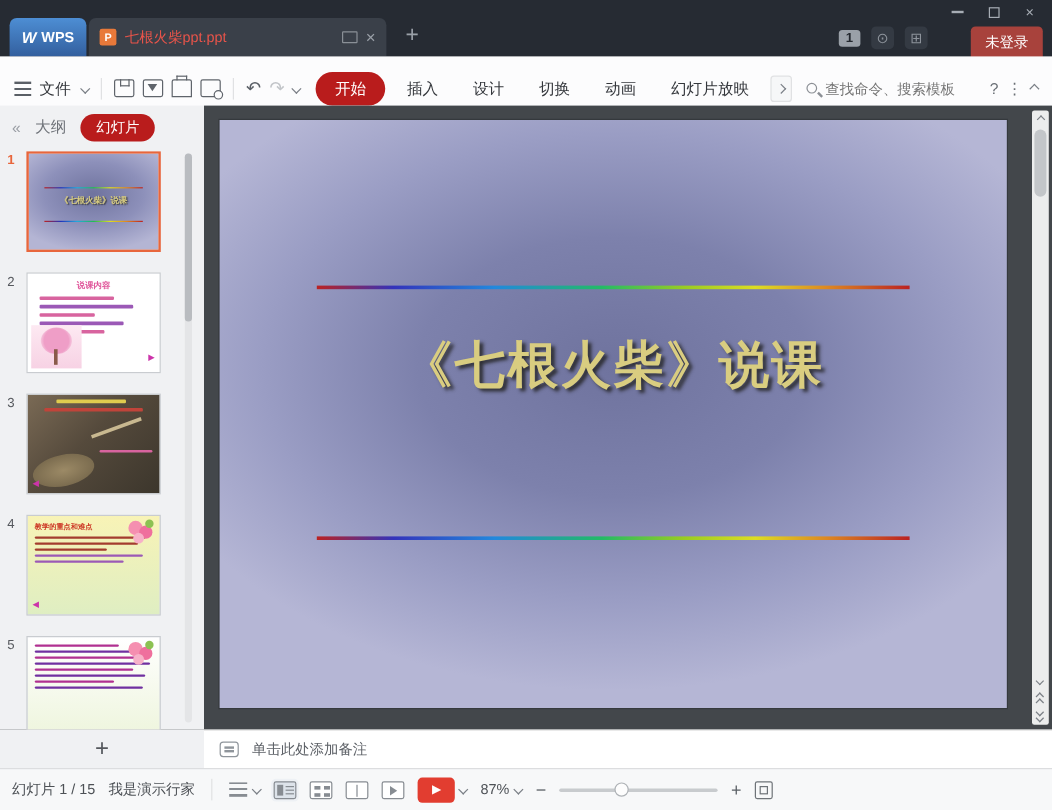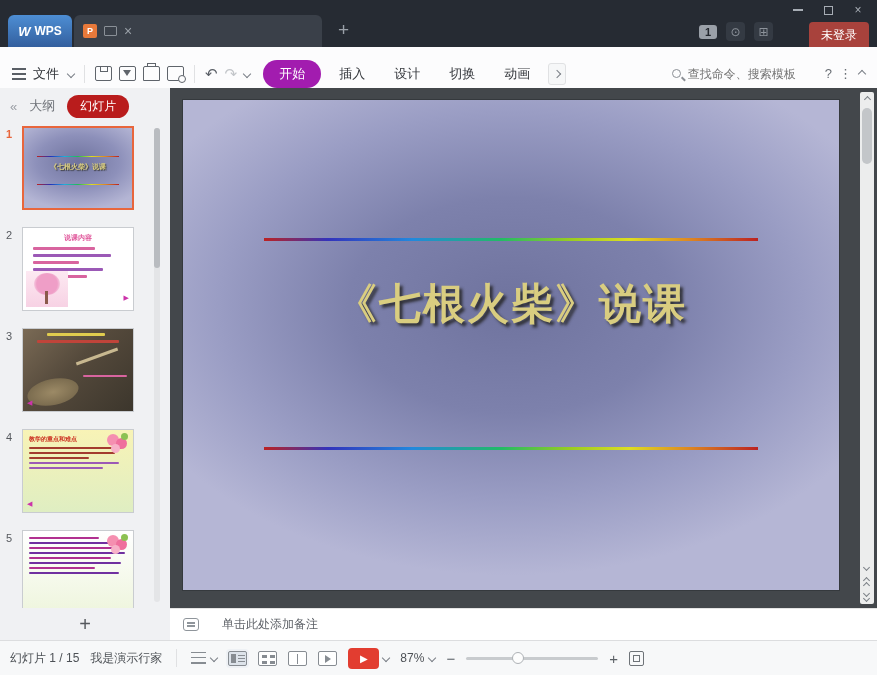--- a/index.html
+++ b/index.html
@@ -34,21 +34,21 @@
   .chev.right { transform:rotate(-45deg); }
   .vsep { width:1px; height:18px; background:#e0e1e3; margin:0 3px; }
   .qico { width:17px; height:15px; border:1.6px solid #5f646b; border-radius:2px; position:relative; }
   .qico.save::after { content:""; position:absolute; top:-1px; left:4px; width:6px; height:5px; border:1.6px solid #5f646b; border-top:none; }
   .qico.output::after { content:""; position:absolute; top:3px; left:3px; width:0; height:0; border:4px solid transparent; border-top:6px solid #5f646b; }
   .qico.print { border-radius:2px 2px 0 0; }
   .qico.print::after { content:""; position:absolute; top:-4px; left:3px; width:7px; height:3px; border:1.4px solid #5f646b; border-bottom:none; }
   .qico.preview::after { content:""; position:absolute; right:-3px; bottom:-3px; width:6px; height:6px; border:1.6px solid #5f646b; border-radius:50%; background:#fcfcfd; }
   .glyph { font-size:15px; color:#5a5f66; line-height:1; }
   .glyph.dim { color:#c2c5c9; }
-  .home-pill { background:#a21caf; color:#fff; border-radius:15px; padding:5px 16px; font-size:13px; margin-left:6px; }
+  .home-pill { background:#b91c1c; color:#fff; border-radius:15px; padding:5px 16px; font-size:13px; margin-left:6px; }
   .rtab { font-size:13px; color:#34373c; padding:5px 11px; }
   .more-tabs { width:18px; height:22px; border:1px solid #e0e1e3; border-radius:3px; background:#f6f7f8; display:flex; align-items:center; justify-content:center; }
   .search { margin-left:auto; display:flex; align-items:center; gap:7px; }
   .mag { width:9px; height:9px; border:1.7px solid #8b8f95; border-radius:50%; position:relative; }
   .mag::after { content:""; position:absolute; left:8px; top:8px; width:5px; height:1.7px; background:#8b8f95; transform:rotate(45deg); }
   .search input { border:none; outline:none; background:transparent; font-size:12px; color:#55595f; width:130px; font-family:"Liberation Sans",sans-serif; }
   .help-q { color:#6a6f75; font-size:13px; }
   .dots { color:#6a6f75; font-size:13px; }
 
   
@@ -101,21 +101,21 @@
   .slide-title { position:absolute; top:176px; width:100%; text-align:center; color:#d9cd80; font-size:42px; font-weight:bold; letter-spacing:2px; text-shadow:3px 3px 3px rgba(35,35,35,0.85); font-family:"Liberation Serif","DejaVu Serif",serif; }
   .vscroll { position:absolute; right:3px; top:4px; width:14px; bottom:4px; background:#eceded; border-radius:2px; }
   .vs-arrow { position:absolute; left:0; width:14px; height:14px; display:flex; align-items:center; justify-content:center; }
   .vs-arrow .chev { border-color:#7c8187; width:5px; height:5px; }
   .vthumb { position:absolute; left:2px; top:16px; width:10px; height:56px; background:#c3c6c9; border-radius:5px; }
   .vs-bottom { position:absolute; bottom:0; left:0; width:14px; }
   .dchev { position:relative; height:14px; }
   .dchev .chev { position:absolute; left:4px; width:5px; height:5px; border-color:#7c8187; }
 
   
-  .notesbar { position:absolute; left:170px; right:0; bottom:35px; height:32px; background:#fff; border-top:1px solid #e4e4e4; display:flex; align-items:center; gap:23px; padding:0 13px; }
+  .notesbar { position:absolute; left:170px; right:0; bottom:35px; height:32px; background:#fff; border-top:1px solid #e4e4e4; display:flex; align-items:center; gap:11px; padding:0 13px; }
   .note-ico { width:16px; height:13px; border:1.5px solid #8f959b; border-radius:3px; position:relative; }
   .note-ico::before { content:""; position:absolute; left:3px; top:3px; width:8px; height:1.5px; background:#8f959b; box-shadow:0 3px 0 #8f959b; }
   .notes-text { color:#5d6167; font-size:12px; }
 
   
   .statusbar { position:absolute; left:0; right:0; bottom:0; height:35px; background:#f7f8f9; border-top:1px solid #dcdddf; display:flex; align-items:center; padding:0 10px; gap:11px; font-size:12px; color:#4d5156; }
   .v-ico { width:19px; height:15px; border:1px solid #878c92; border-radius:2px; position:relative; background:#fff; }
   .v-ico.pressed { background:#dde3ea; box-shadow:0 0 0 2px #eef1f5; }
   .v-ico.normal::before { content:""; position:absolute; left:2px; top:2px; width:5px; height:9px; background:#878c92; }
   .v-ico.normal::after { content:""; position:absolute; left:9px; top:3px; width:7px; height:1.5px; background:#878c92; box-shadow:0 3px 0 #878c92, 0 6px 0 #878c92; }
@@ -142,20 +142,21 @@
 
 <div class="app">
 
   <header class="titlebar">
     <div class="wps-tab">
       <span class="wps-w">W</span>
       <span>WPS</span>
     </div>
     <div class="doc-tab">
       <span class="doc-ico">P</span>
+      <span class="doc-title">七根火柴ppt.ppt</span>
       <span class="proj-ico"></span>
       <span class="tab-close">×</span>
     </div>
     <div class="newtab">+</div>
     <div class="win-controls">
       <span class="winbtn">
           <span class="minline"></span>
         </span>
       <span class="winbtn">
           <span class="maxbox"></span>
@@ -181,20 +182,21 @@
     <span class="qico preview"></span>
     <span class="vsep"></span>
     <span class="glyph">↶</span>
     <span class="glyph dim">↷</span>
     <span class="chev"></span>
     <span class="home-pill">开始</span>
     <span class="rtab">插入</span>
     <span class="rtab">设计</span>
     <span class="rtab">切换</span>
     <span class="rtab">动画</span>
+    <span class="rtab">幻灯片放映</span>
     <span class="more-tabs">
         <span class="chev right"></span>
       </span>
     <div class="search">
       <span class="mag"></span>
       <input placeholder="查找命令、搜索模板" style="">
     </div>
     <span class="help-q">?</span>
     <span class="dots">⋮</span>
     <span class="chev up"></span>

